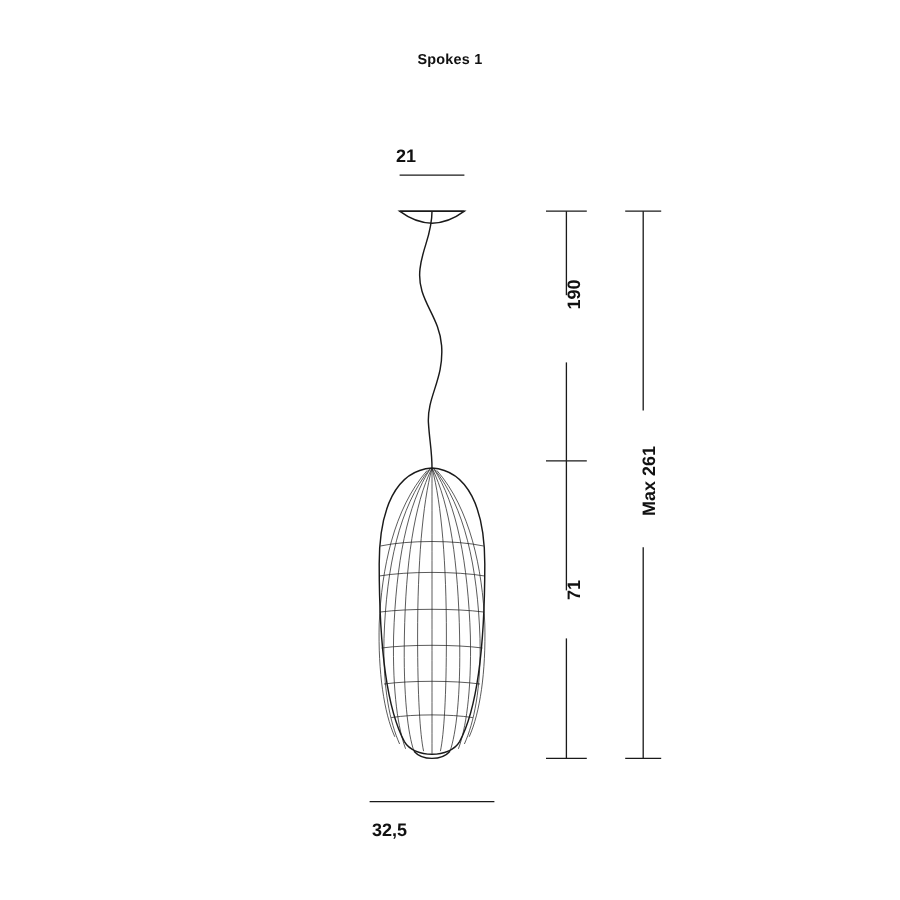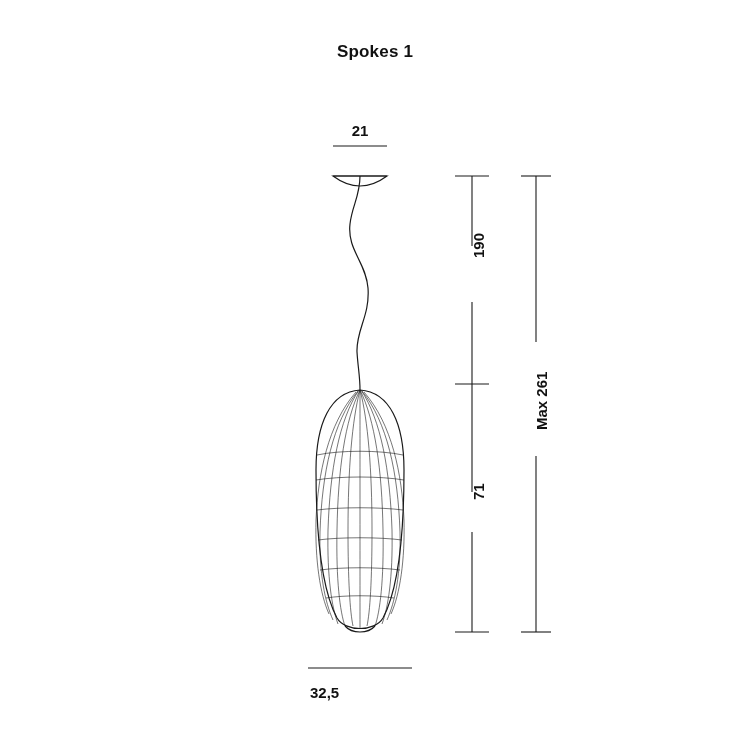--- a/index.html
+++ b/index.html
@@ -18,42 +18,41 @@
     position: relative;
     width: 750px;
     height: 750px;
   }
   #title {
     position: absolute;
     left: 0;
     top: 42px;
     width: 750px;
     text-align: center;
-    font-size: 17px;
+    font-size: 12px;
     font-weight: 700;
     letter-spacing: 0.2px;
     color: #111111;
   }
   #drawing {
     position: absolute;
     left: 0;
     top: 0;
   }
   .dim-label {
     position: absolute;
     font-size: 15px;
     font-weight: 700;
     color: #111111;
     white-space: nowrap;
   }
   #label-width-top {
     left: 330px;
     top: 122px;
     width: 60px;
-    text-align: center;
   }
   #label-width-bottom {
     left: 310px;
     top: 684px;
     width: 100px;
     text-align: left;
   }
   #label-190 {
     left: 470px;
     top: 258px;

